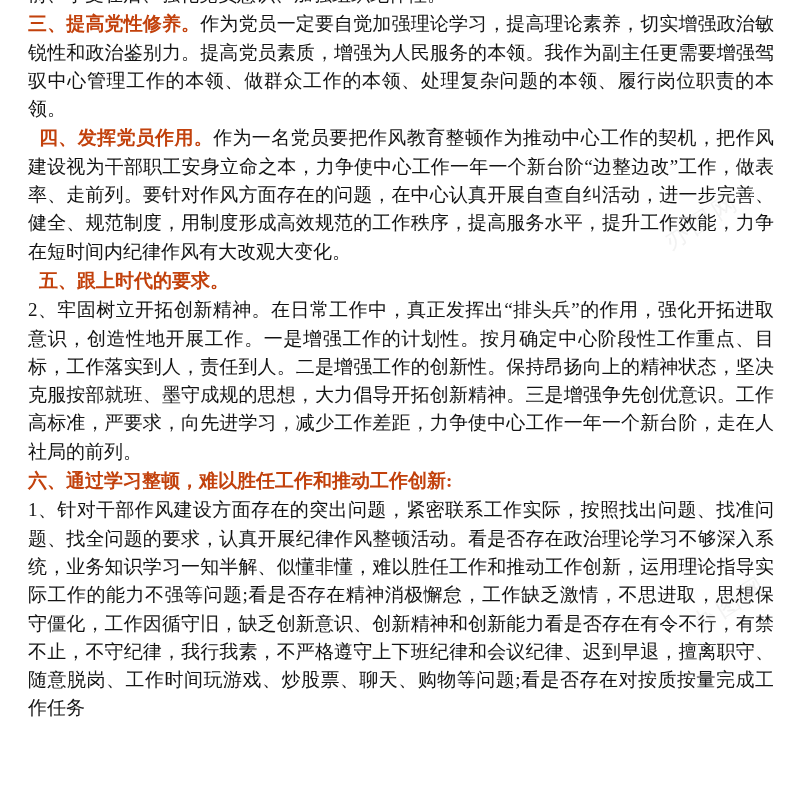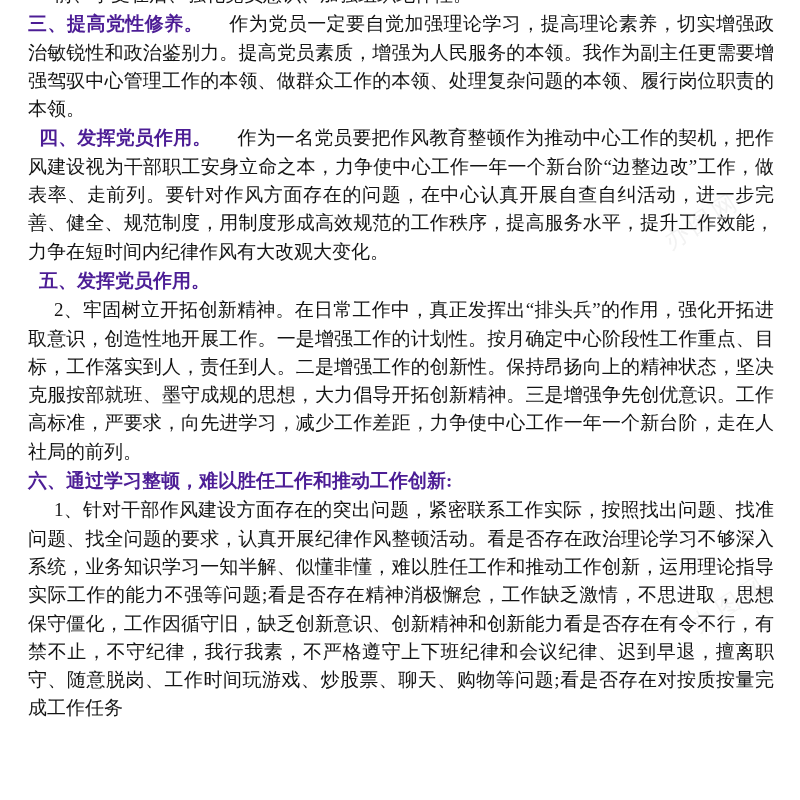--- a/index.html
+++ b/index.html
@@ -22,22 +22,22 @@
     right: 26px;
     top: -19px;
     font-size: 19px;
     line-height: 28.3px;
     text-align: justify;
     text-justify: inter-ideograph;
     word-break: break-all;
   }
   p.para { margin: 0 0 1px 0; }
   p.para.indent { text-indent: 11px; }
-  .lead { font-weight: bold; color: #4c1d95; }
-  .body-text { font-weight: normal; margin-left: 26px; }
+  .lead { font-weight: bold; color: #c2410c; }
+  .body-text { font-weight: normal; }
   .wm {
     position: absolute;
     color: #8a8a8a;
     opacity: 0.10;
     font-size: 24px;
     letter-spacing: 4px;
     transform: rotate(-32deg);
     white-space: nowrap;
     pointer-events: none;
     font-family: "Liberation Sans", "DejaVu Sans", sans-serif;
@@ -57,21 +57,21 @@
 
     <p class="para">
       <strong class="lead">三、提高党性修养。</strong><span class="body-text">作为党员一定要自觉加强理论学习，提高理论素养，切实增强政治敏锐性和政治鉴别力。提高党员素质，增强为人民服务的本领。我作为副主任更需要增强驾驭中心管理工作的本领、做群众工作的本领、处理复杂问题的本领、履行岗位职责的本领。</span>
     </p>
 
     <p class="para indent">
       <strong class="lead">四、发挥党员作用。</strong><span class="body-text">作为一名党员要把作风教育整顿作为推动中心工作的契机，把作风建设视为干部职工安身立命之本，力争使中心工作一年一个新台阶“边整边改”工作，做表率、走前列。要针对作风方面存在的问题，在中心认真开展自查自纠活动，进一步完善、健全、规范制度，用制度形成高效规范的工作秩序，提高服务水平，提升工作效能，力争在短时间内纪律作风有大改观大变化。</span>
     </p>
 
     <p class="para indent">
-      <strong class="lead">五、发挥党员作用。</strong><span class="body-text"></span>
+      <strong class="lead">五、跟上时代的要求。</strong><span class="body-text"></span>
     </p>
 
 
 
     <p class="para">
       <span class="body-text">2、牢固树立开拓创新精神。在日常工作中，真正发挥出“排头兵”的作用，强化开拓进取意识，创造性地开展工作。一是增强工作的计划性。按月确定中心阶段性工作重点、目标，工作落实到人，责任到人。二是增强工作的创新性。保持昂扬向上的精神状态，坚决克服按部就班、墨守成规的思想，大力倡导开拓创新精神。三是增强争先创优意识。工作高标准，严要求，向先进学习，减少工作差距，力争使中心工作一年一个新台阶，走在人社局的前列。</span>
     </p>
 
     <p class="para">
       <strong class="lead">六、通过学习整顿，难以胜任工作和推动工作创新:</strong><span class="body-text"></span>

